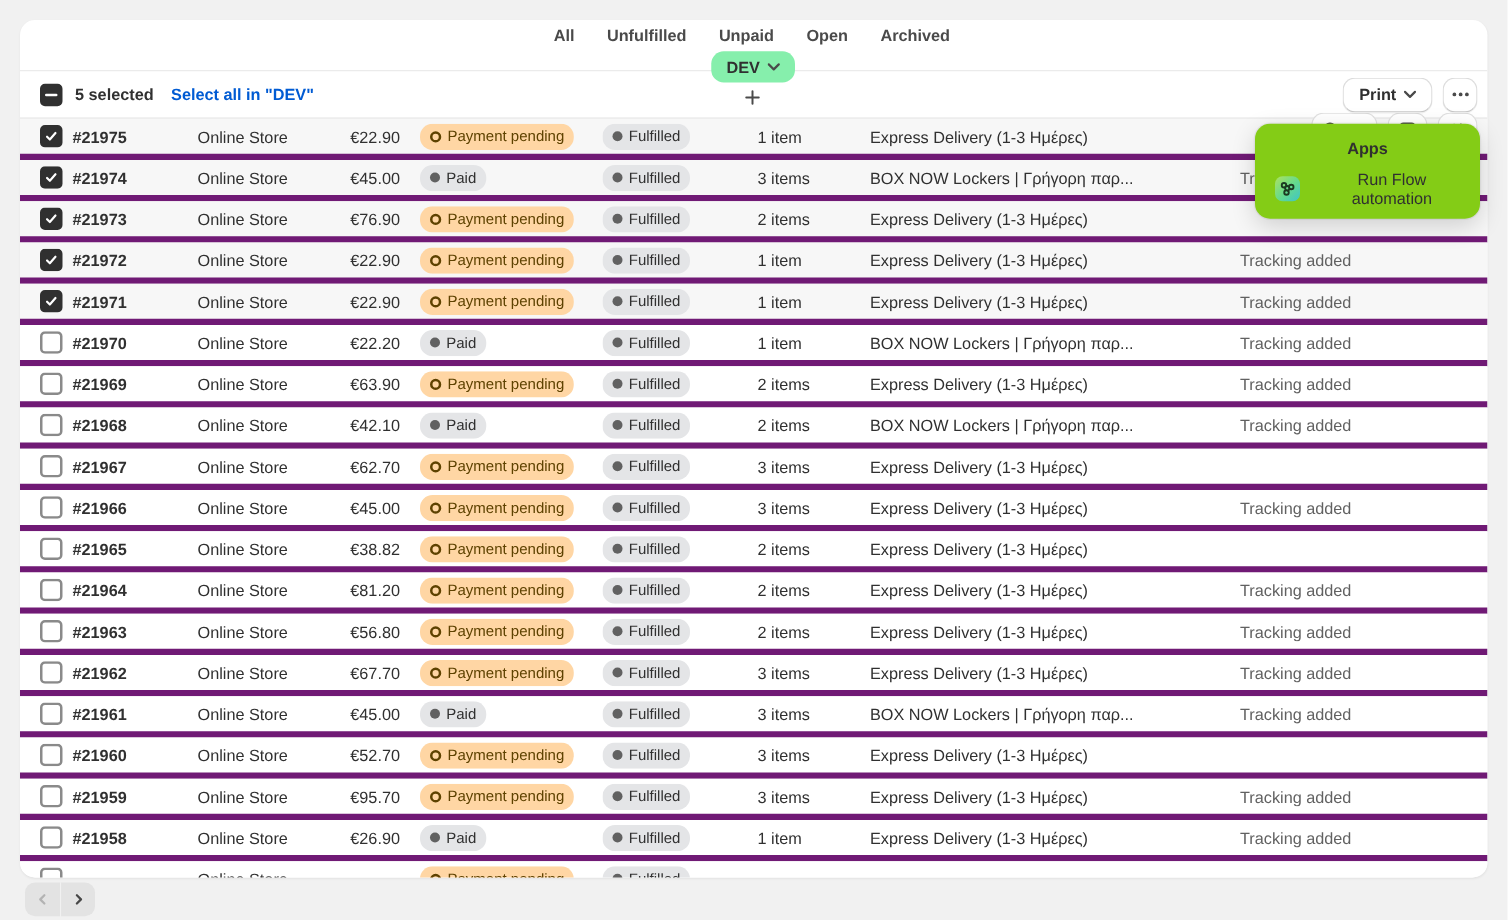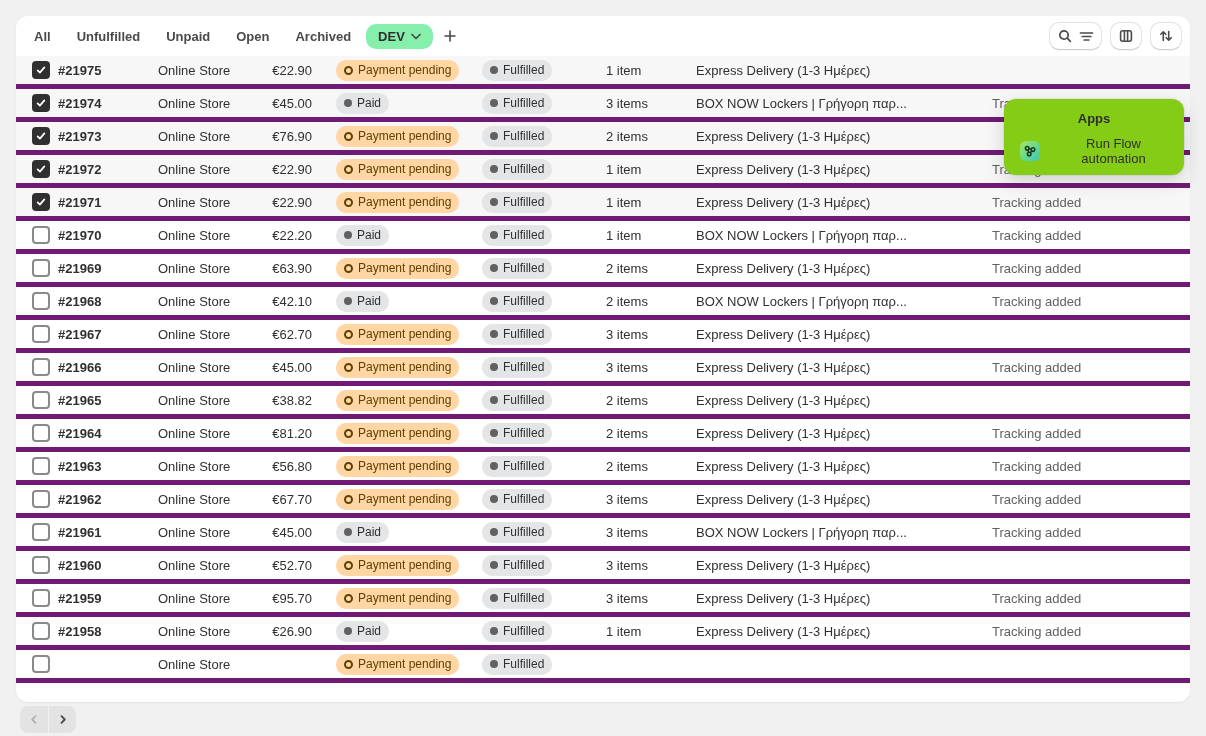--- a/index.html
+++ b/index.html
@@ -8,21 +8,21 @@
     background:#f1f1f1;
     font-family:"Liberation Sans","DejaVu Sans",sans-serif;
     position:relative; overflow:hidden; color:#303030;
   }
   .card {
     position:absolute; left:16px; top:16px; width:1174px; height:686px;
     background:#fff; border-radius:12px; overflow:hidden;
     box-shadow:0 1px 2px rgba(0,0,0,.06);
   }
   
-  .tabs-row { height:40px; display:flex; align-items:center; padding:0 8px 0 5px; }
+  .tabs-row { height:40px; display:flex; align-items:center; padding:0 8px 0 5px;flex-direction:column; }
   .tab {
     border:none; background:transparent; font:inherit; font-size:13px; font-weight:600;
     color:#4a4a4a; padding:5px 13px; border-radius:8px; cursor:pointer; white-space:nowrap;
   }
   .tab-active {
     display:inline-flex; align-items:center; gap:6px; background:#86efac; color:#303030;
     font-size:13px; font-weight:600; padding:5px 12px; border-radius:10px; border:none;
     font-family:inherit; cursor:pointer; margin-left:2px;
   }
   .add-view { border:none; background:transparent; padding:5px 10px; cursor:pointer; display:flex; align-items:center; }
@@ -60,21 +60,21 @@
   
   .row {
     display:grid; grid-template-columns:42px 100px 112px 66px 146px 124px 90px 296px 1fr;
     height:33px; align-items:center; border-bottom:5px solid #701a75;
     font-size:13px; color:#303030; background:#fff; cursor:pointer;
   }
   .row.selected { background:#f7f7f7; }
   .cell { overflow:hidden; white-space:nowrap; text-overflow:ellipsis; }
   .cell-check { padding-left:16px; display:flex; align-items:center; }
   .cell-order { font-weight:600; }
-  .cell-total { text-align:right; padding-right:24px; }
+  .cell-total { text-align:right; padding-right:16px; }
   .cell-tracking { color:#616161; }
   
   .badge {
     display:inline-flex; align-items:center; gap:5px; height:21px; padding:0 8px;
     border-radius:10px; font-size:12px; font-weight:400; white-space:nowrap;
   }
   .badge.warning { background:#FFD6A4; color:#5E4200; }
   .badge.default { background:#E4E5E7; color:#303030; }
   .badge .ring { width:9px; height:9px; border:2px solid #5E4200; border-radius:50%; flex:none; }
   .badge .dot  { width:8px; height:8px; border-radius:50%; background:#616161; flex:none; }
@@ -145,20 +145,38 @@
           </svg>
       </button>
       <button class="icon-btn">
         <svg width="16" height="16" viewBox="0 0 16 16">
             <path d="M5.3 12.5V3.8 M2.8 6.3 L5.3 3.8 L7.8 6.3 M10.7 3.5v8.7 M8.2 9.7 L10.7 12.2 L13.2 9.7" fill="none" stroke="#4a4a4a" stroke-width="1.6" stroke-linecap="round" stroke-linejoin="round"></path>
           </svg>
       </button>
     </div>
   </div>
 
+  <div class="bulk-row">
+    <span class="checkbox indeterminate"></span>
+    <span class="bulk-count">5 selected</span>
+    <a class="select-all-link">Select all in "DEV"</a>
+    <div class="toolbar-right">
+      <button class="btn">
+        <span>Print</span>
+        <svg width="10" height="7" viewBox="0 0 10 7">
+            <path d="M1 1.5 L5 5.5 L9 1.5" fill="none" stroke="#4a4a4a" stroke-width="1.7" stroke-linecap="round" stroke-linejoin="round"></path>
+          </svg>
+      </button>
+      <button class="btn more-btn">
+          <i></i>
+          <i></i>
+          <i></i>
+        </button>
+    </div>
+  </div>
 
   <div id="rows">
       <div class="row selected">
     <div class="cell cell-check">
       <span class="checkbox checked">
         <svg width="12" height="12" viewBox="0 0 16 16">
               <path d="M3.5 8.5 L6.5 11.5 L12.5 4.5" fill="none" stroke="#fff" stroke-width="2.3" stroke-linecap="round" stroke-linejoin="round"></path>
             </svg>
       </span>
     </div>

